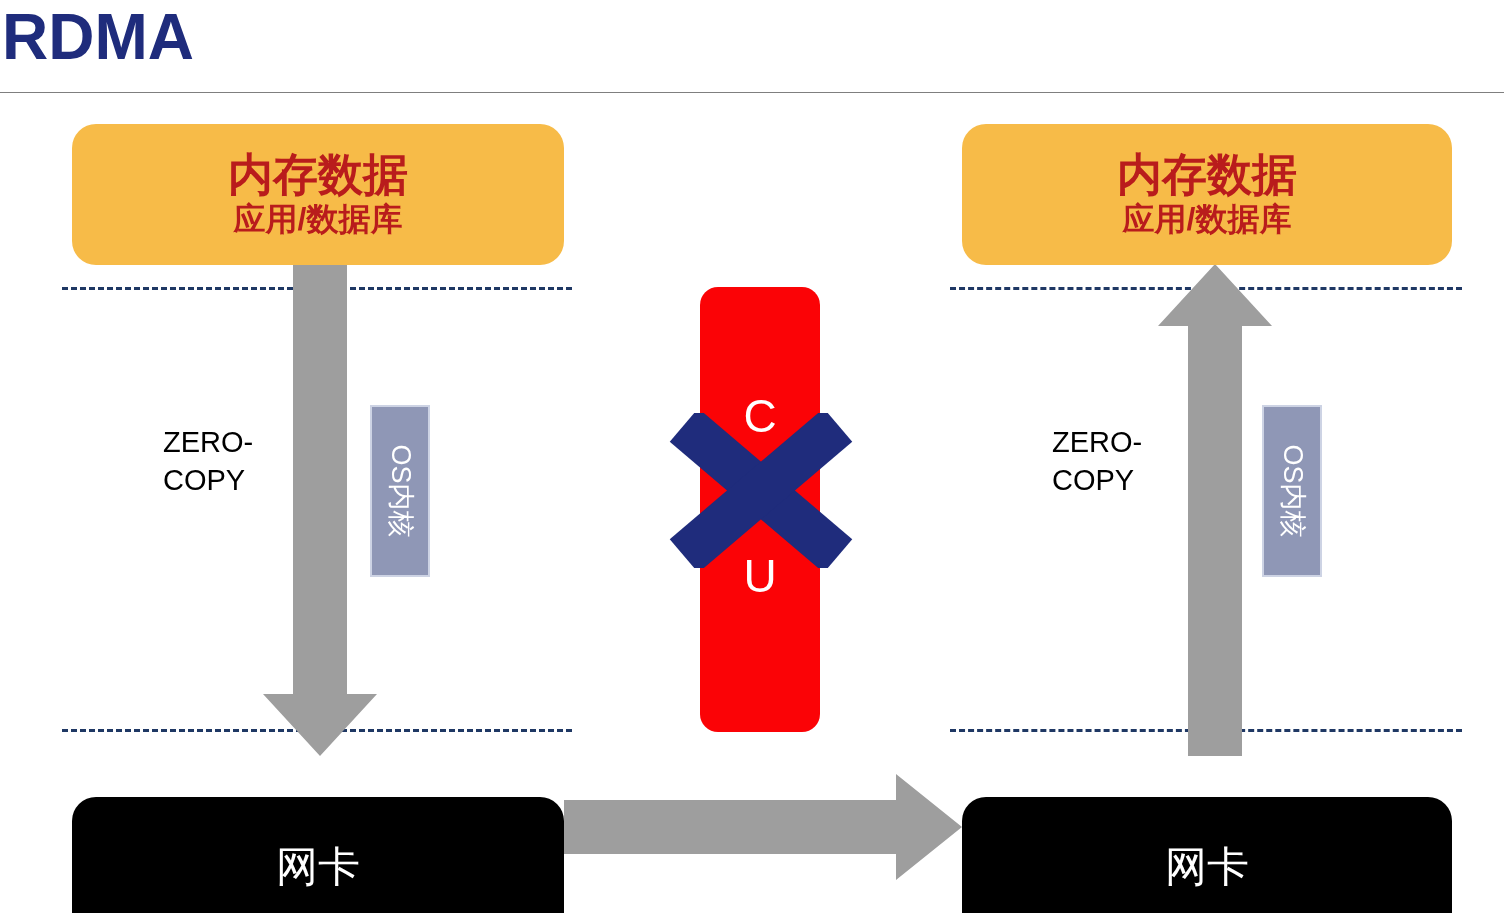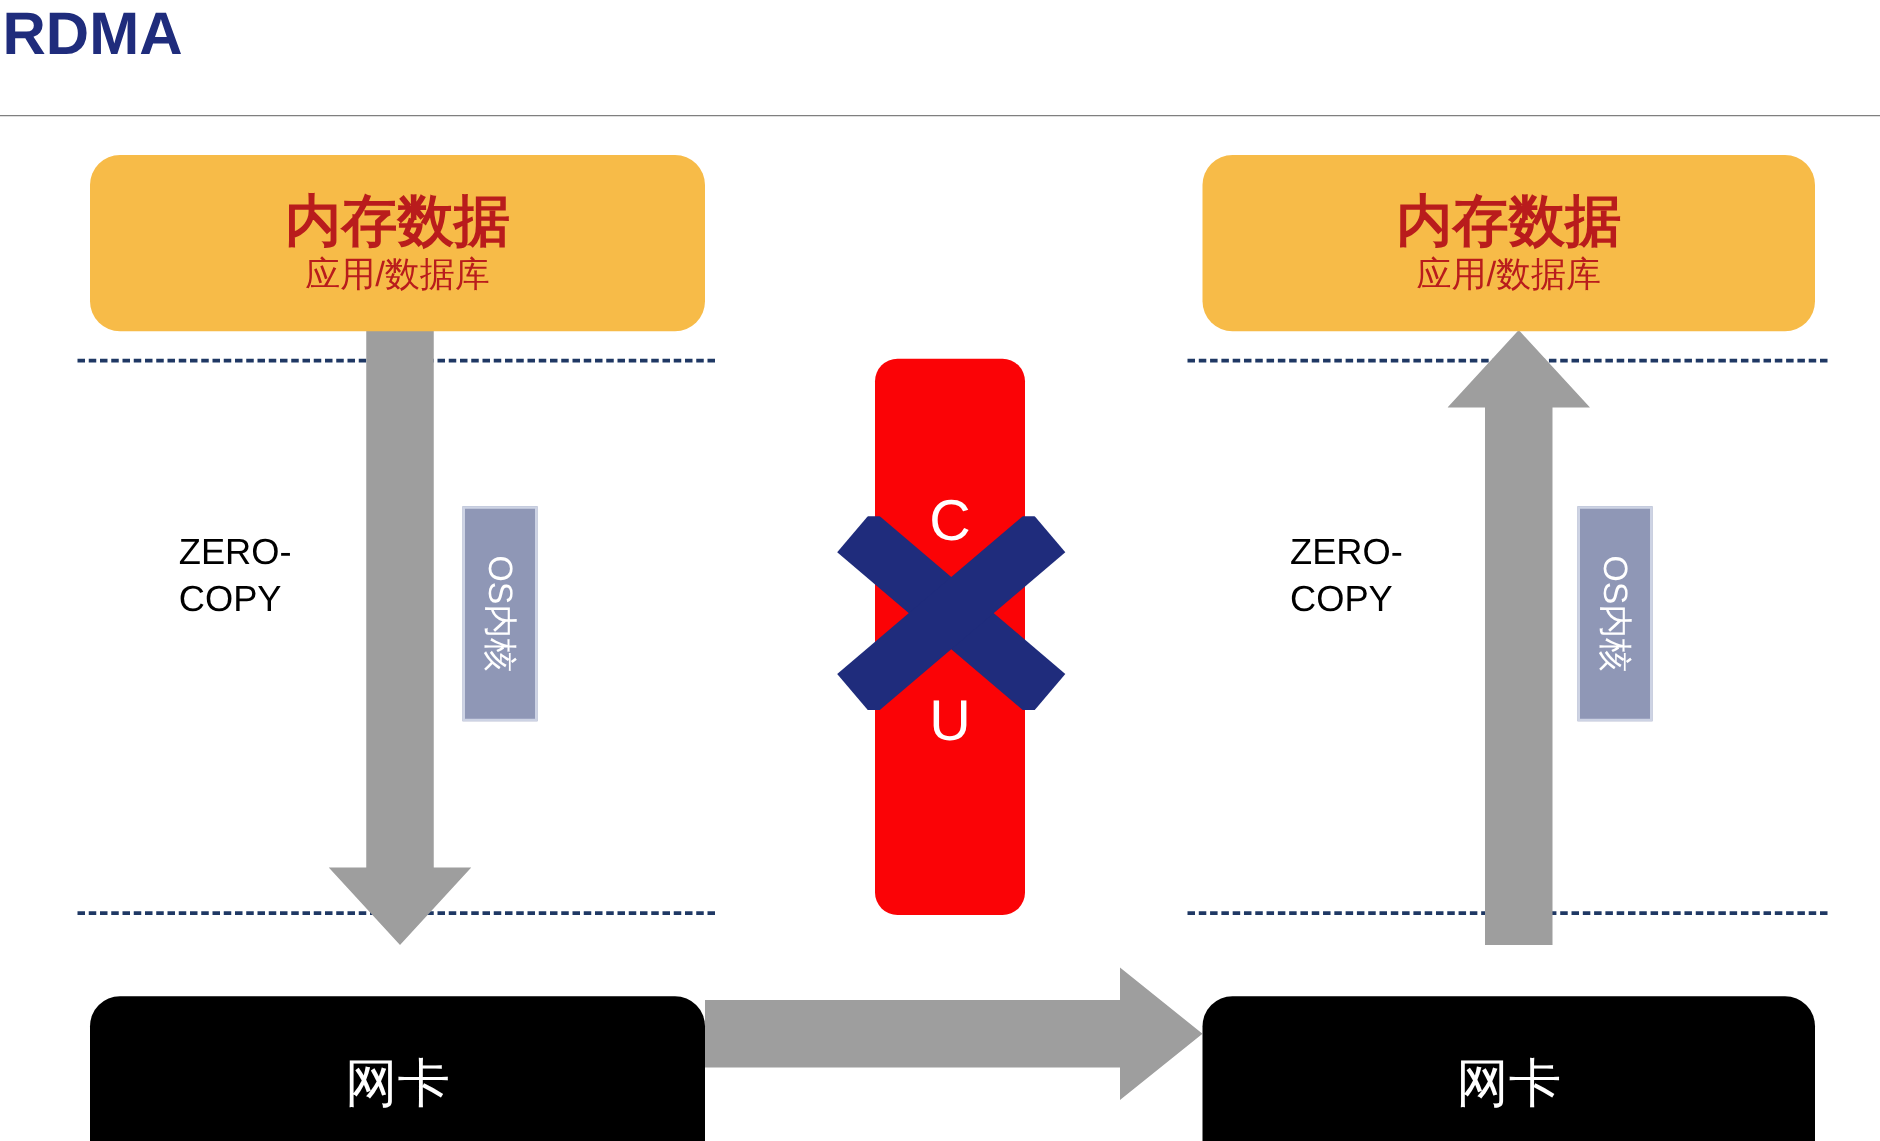--- a/index.html
+++ b/index.html
@@ -11,21 +11,21 @@
     position: relative;
     width: 1504px;
     height: 913px;
     background: #ffffff;
     overflow: hidden;
   }
   .page-title {
     position: absolute;
     left: 2px;
     top: 0px;
-    font-size: 48px;
+    font-size: 64px;
     font-weight: bold;
     color: #1F2C7C;
   }
   .title-divider {
     position: absolute;
     left: 0;
     top: 92px;
     width: 1504px;
     border-top: 1px solid #7F7F7F;
   }
@@ -42,39 +42,40 @@
     justify-content: center;
     color: #b91c1c;
     text-align: center;
   }
   .memory-box .memory-title {
     font-size: 45px;
     font-weight: bold;
     line-height: 1.1;
   }
   .memory-box .memory-subtitle {
-    font-size: 28px;
-    font-weight: normal;
+    font-size: 32px;
+    font-weight: bold;
     line-height: 1.25;
   }
   .dashed-line {
     position: absolute;
     height: 0;
     border-top: 3px dashed #1F3864;
   }
   .arrow-svg {
     position: absolute;
   }
   .zero-copy-label {
     position: absolute;
     width: 125px;
     font-size: 29px;
     line-height: 1.3;
     color: #000000;
     text-align: left;
+    margin-left: 20px;
   }
   .os-kernel-box {
     position: absolute;
     top: 405px;
     width: 60px;
     height: 172px;
     background: #8F97B6;
     border: 2px solid #CDD3E4;
     display: flex;
     align-items: center;

